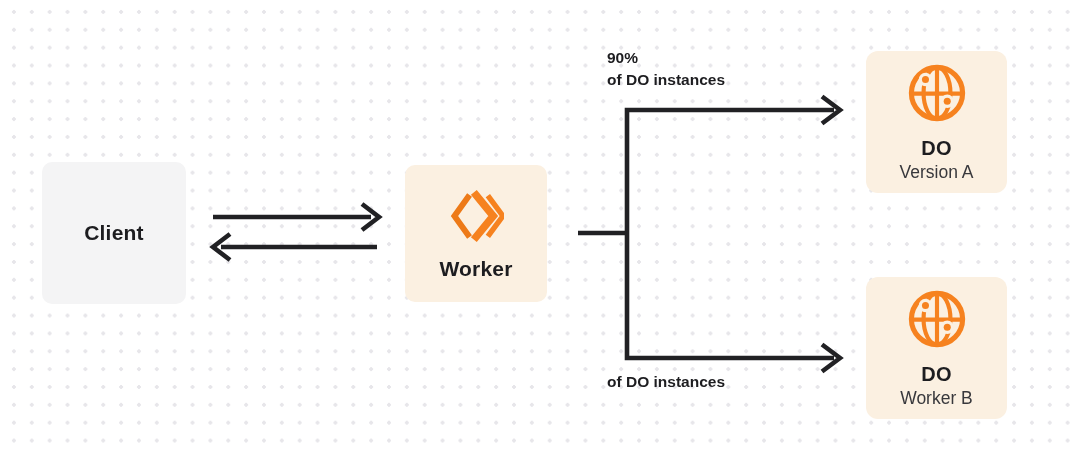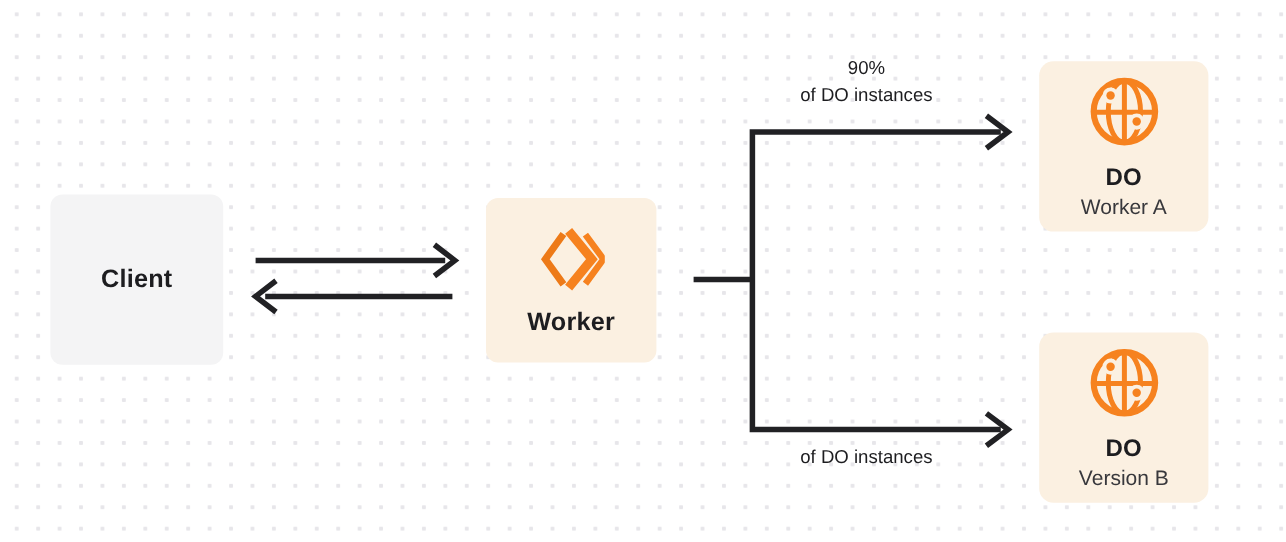--- a/index.html
+++ b/index.html
@@ -82,23 +82,22 @@
   .do-subtitle{
     margin-top:2px;
     font-size:17.5px;
     font-weight:400;
     line-height:22px;
     color:var(--text-secondary);
   }
   .route-label{
     position:absolute;
     width:230px;
-    text-align:center;
     font-size:15.5px;
-    font-weight:400;
+    font-weight:700;
     line-height:22px;
     color:var(--text-primary);
   }
   .route-label-a{left:607px;top:47px}
   .route-label-b{left:607px;top:371px}
   .icon-svg{display:block}
 </style>
 </head>
 <body>
 
@@ -161,35 +160,35 @@
           <line x1="50" y1="10" x2="50" y2="90" stroke-width="6.5"></line>
           <line x1="11" y1="51" x2="89" y2="51" stroke-width="6.5"></line>
         </g>
         <circle cx="32" cy="29" r="10.5" fill="var(--do-box-bg)"></circle>
         <circle cx="32" cy="29" r="5.5" fill="var(--orange)"></circle>
         <circle cx="66" cy="63" r="10.5" fill="var(--do-box-bg)"></circle>
         <circle cx="66" cy="63" r="5.5" fill="var(--orange)"></circle>
       </svg>
     </span>
     <div class="do-title">DO</div>
-    <div class="do-subtitle">Worker A</div>
+    <div class="do-subtitle">Version A</div>
   </div>
 
   <div class="node do-box do-box-b">
     <span class="icon">
       <svg class="icon-svg" viewBox="0 0 100 100" width="64" height="64">
         <g fill="none" stroke="var(--orange)">
           <circle cx="50" cy="50" r="40" stroke-width="8"></circle>
           <ellipse cx="50" cy="50" rx="21" ry="40" stroke-width="6.5"></ellipse>
           <line x1="50" y1="10" x2="50" y2="90" stroke-width="6.5"></line>
           <line x1="11" y1="51" x2="89" y2="51" stroke-width="6.5"></line>
         </g>
         <circle cx="32" cy="29" r="10.5" fill="var(--do-box-bg)"></circle>
         <circle cx="32" cy="29" r="5.5" fill="var(--orange)"></circle>
         <circle cx="66" cy="63" r="10.5" fill="var(--do-box-bg)"></circle>
         <circle cx="66" cy="63" r="5.5" fill="var(--orange)"></circle>
       </svg>
     </span>
     <div class="do-title">DO</div>
-    <div class="do-subtitle">Version B</div>
+    <div class="do-subtitle">Worker B</div>
   </div>
 
 </div>
 
 </body></html>

